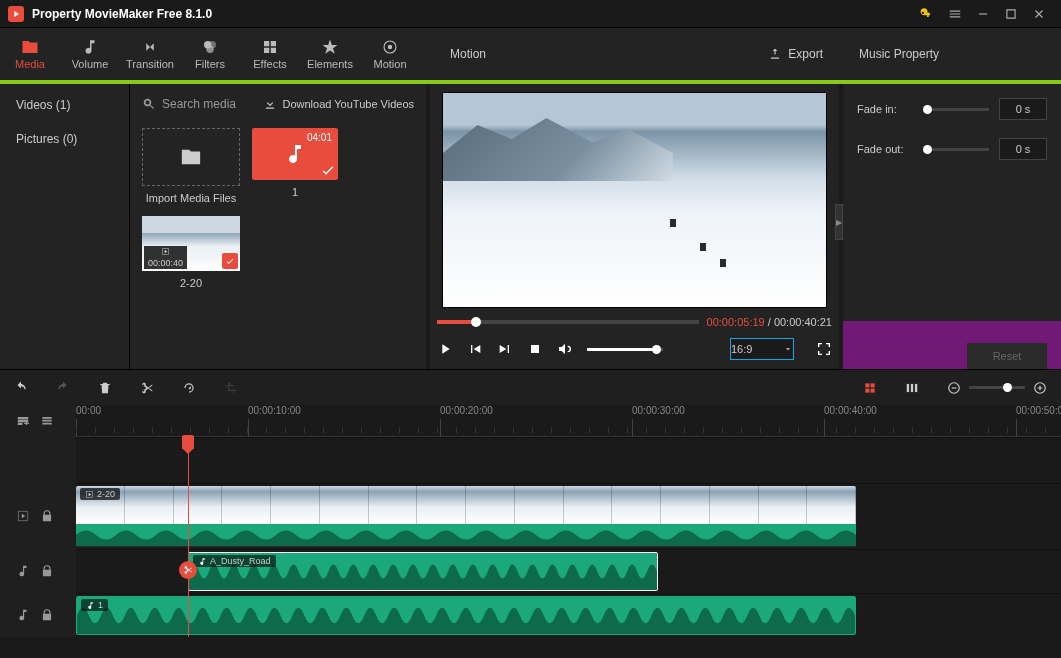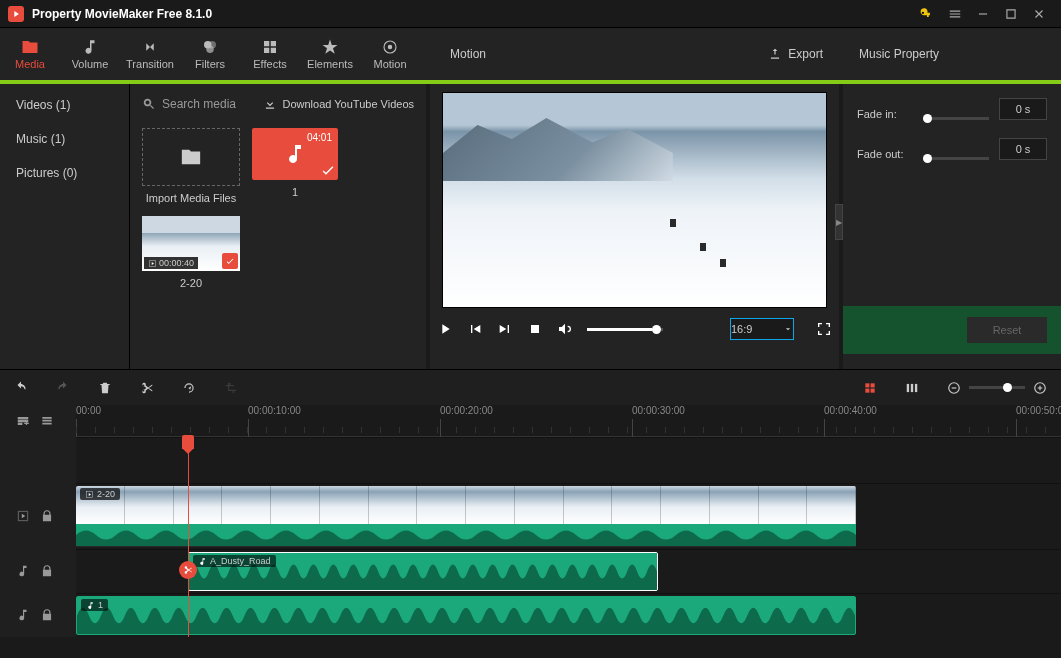--- a/index.html
+++ b/index.html
@@ -28,48 +28,48 @@
 .downloadyt { display: flex; align-items: center; gap: 6px; color: #ccc; cursor: pointer; font-size: 11px; }
 .thumbs { display: flex; gap: 12px; margin-top: 12px; flex-wrap: wrap; }
 .thumb-block { display: flex; flex-direction: column; align-items: center; gap: 6px; font-size: 11px; }
 .import-tile { width: 98px; height: 58px; border: 1px dashed #666; display: flex; align-items: center; justify-content: center; cursor: pointer; }
 .import-tile svg { width: 22px; height: 22px; fill: #ccc; }
 .music-tile { width: 86px; height: 52px; background: #e74c3c; border-radius: 2px; display: flex; align-items: center; justify-content: center; position: relative; }
 .music-tile svg { width: 24px; height: 24px; fill: #fff; }
 .dur-badge { position: absolute; top: 4px; right: 6px; font-size: 10px; color: #fff; }
 .check-badge { position: absolute; bottom: 2px; right: 2px; width: 16px; height: 16px; background: #e74c3c; border-radius: 2px; display: flex; align-items: center; justify-content: center; }
 .video-thumb { width: 98px; height: 55px; position: relative; background: linear-gradient(#cdd8e2 0%, #cdd8e2 30%, #8aa2b5 30%, #e9eff4 55%, #fff 100%); }
-.video-thumb .timebadge { position: absolute; bottom: 2px; left: 2px; background: rgba(0,0,0,.8); padding: 1px 4px; font-size: 9px; display: flex; align-items: center; gap: 2px; }
+.video-thumb .timebadge { position: absolute; bottom: 2px; left: 2px; background: rgba(0,0,0,.8); padding: 1px 4px; font-size: 9px; display: flex; align-items: center; gap: 2px; flex-direction: column; }
 .video-thumb .check-badge { bottom: 2px; right: 2px; }
 .player-panel { flex: 1; background: #232323; margin-left: 4px; display: flex; flex-direction: column; align-items: center; padding: 8px 0 4px; }
 .preview { width: 385px; height: 216px; background: linear-gradient(#b5c7d6 0%, #b5c7d6 15%, #7b94a8 18%, #d2dee8 40%, #eef3f8 55%, #fff 100%); border: 1px solid #000; position: relative; overflow: hidden; }
 .mountain { position: absolute; left: 0; top: 18px; width: 60%; height: 70px; background: linear-gradient(135deg, #566a7a 0%, #7a8fa0 60%, #d0dbe4 100%); clip-path: polygon(0 60%, 15% 20%, 30% 40%, 45% 10%, 65% 45%, 80% 25%, 100% 60%, 100% 100%, 0 100%); }
 .cablecar { position: absolute; width: 6px; height: 8px; background: #2a2a2a; }
 .scrub-row { width: 395px; display: flex; align-items: center; gap: 8px; margin-top: 8px; }
 .scrub { flex: 1; height: 4px; background: #444; position: relative; cursor: pointer; }
 .scrub-fill { position: absolute; left: 0; top: 0; height: 100%; width: 13%; background: #e74c3c; }
 .scrub-handle { position: absolute; left: 13%; top: -3px; width: 10px; height: 10px; background: #fff; border-radius: 50%; }
 .timecode { font-size: 11px; }
 .timecode .cur { color: #e74c3c; }
 .player-controls { width: 395px; display: flex; align-items: center; gap: 14px; margin-top: 10px; }
 .pctl { width: 16px; height: 16px; cursor: pointer; fill: #fff; color: #fff; }
 .volslider { width: 76px; height: 3px; background: #555; position: relative; }
 .volslider .vf { position: absolute; left: 0; top: 0; height: 100%; width: 85%; background: #fff; }
 .volslider .vh { position: absolute; left: 85%; top: -3px; width: 9px; height: 9px; background: #fff; border-radius: 50%; }
 .aspect-sel { margin-left: auto; width: 64px; height: 22px; background: #1a1a1a; border: 1px solid #0ea5e9; display: flex; align-items: center; justify-content: space-between; gap: 8px; font-size: 11px; cursor: pointer; }
 .fs-btn { margin-left: 8px; cursor: pointer; }
 .props-panel { width: 218px; background: #232323; margin-left: 4px; padding: 14px 14px; position: relative; }
-.prop-row { display: flex; align-items: flex-end; margin-bottom: 18px; gap: 10px; }
+.prop-row { display: flex; align-items: center; margin-bottom: 18px; gap: 10px; }
 .prop-label { width: 56px; font-size: 11px; }
 .prop-slider { flex: 1; height: 3px; background: #444; position: relative; cursor: pointer; }
 .prop-slider .ph { position: absolute; left: 0; top: -3px; width: 9px; height: 9px; background: #fff; border-radius: 50%; }
 .prop-slider.v100 .ph { left: calc(100% - 9px); }
 .prop-val { width: 48px; height: 22px; background: #1a1a1a; border: 1px solid #444; display: flex; align-items: center; justify-content: center; font-size: 11px; }
 .expand-tab { position: absolute; left: -8px; top: 120px; width: 8px; height: 36px; background: #333; border: 1px solid #444; display: flex; align-items: center; justify-content: center; cursor: pointer; font-size: 8px; color: #888; }
-.reset-row { position: absolute; bottom: 15px; left: 0; right: 0; height: 48px; background: #14532d; display: flex; align-items: center; justify-content: flex-end; padding: 0 14px; }
+.reset-row { position: absolute; bottom: 0; left: 0; right: 0; height: 48px; background: #701a75; display: flex; align-items: flex-end; justify-content: flex-end; padding: 0 14px; }
 .reset-btn { width: 80px; height: 26px; background: #2a2a2a; display: flex; align-items: center; justify-content: center; cursor: pointer; color: #666; font-size: 11px; }
 .edit-toolbar { height: 36px; background: #1f1f1f; display: flex; align-items: center; padding: 0 14px; gap: 28px; border-top: 1px solid #000; }
 .edit-toolbar .ebtn { cursor: pointer; color: #ccc; display: flex; }
 .edit-toolbar .ebtn.dis { color: #555; }
 .edit-toolbar .spacer { flex: 1; }
 .zoom-ctl { display: flex; align-items: center; gap: 8px; }
 .zoom-slider { width: 56px; height: 3px; background: #444; position: relative; }
 .zoom-slider .zh { position: absolute; left: 60%; top: -3px; width: 9px; height: 9px; background: #fff; border-radius: 50%; }
 .timeline-area { background: #1a1a1a; }
 .ruler-row { display: flex; height: 32px; background: #1a1a1a; position: relative; }
@@ -197,21 +197,20 @@
   </div>
   <div class="props-header">
     <span>Music Property</span>
   </div>
 </div>
 
 <div class="mid-row">
 
   <div class="leftcol">
     <div class="albumitem">Videos (1)</div>
-    <div class="albumitem">Music (1)</div>
     <div class="albumitem">Pictures (0)</div>
   </div>
 
   <div class="medialib">
     <div class="medialib-top">
       <div class="searchwrap">
         <svg class="icon" viewBox="0 0 24 24">
             <path d="M15.5 14h-.8l-.3-.3a6.5 6.5 0 1 0-.7.7l.3.3v.8l5 5 1.5-1.5-5-5zM6 9.5A3.5 3.5 0 1 1 9.5 13 3.5 3.5 0 0 1 6 9.5z"></path>
           </svg>
         <span>Search media</span>
@@ -267,20 +266,27 @@
       </div>
     </div>
   </div>
 
   <div class="player-panel">
     <div class="preview">
       <div class="mountain"></div>
       <div class="cablecar" style="right:100px; bottom:40px"></div>
       <div class="cablecar" style="right:120px; bottom:56px"></div>
       <div class="cablecar" style="right:150px; bottom:80px"></div>
+    </div>
+    <div class="scrub-row">
+      <div class="scrub">
+        <div class="scrub-fill"></div>
+          <div class="scrub-handle"></div>
+      </div>
+      <div class="timecode"><span class="cur">00:00:05:19</span><span> / </span><span>00:00:40:21</span></div>
     </div>
     <div class="player-controls">
       <svg class="pctl" viewBox="0 0 24 24">
           <path d="M8 5v14l11-7z"></path>
         </svg>
       <svg class="pctl" viewBox="0 0 24 24">
           <path d="M6 6h2v12H6zM20 6L10 12l10 6z"></path>
         </svg>
       <svg class="pctl" viewBox="0 0 24 24">
           <path d="M16 6h2v12h-2zM4 6l10 6-10 6z"></path>

